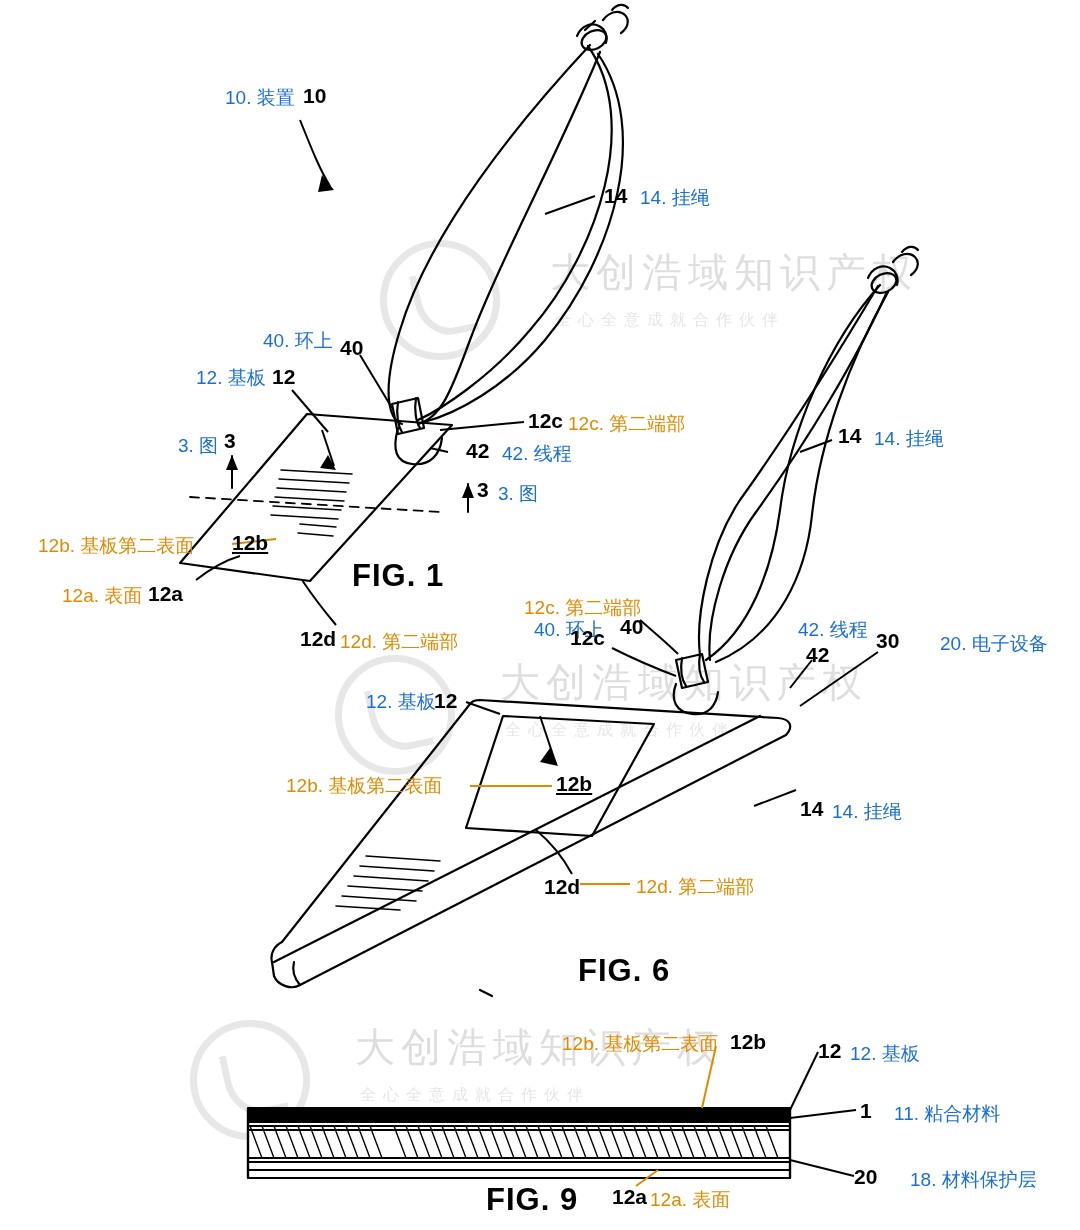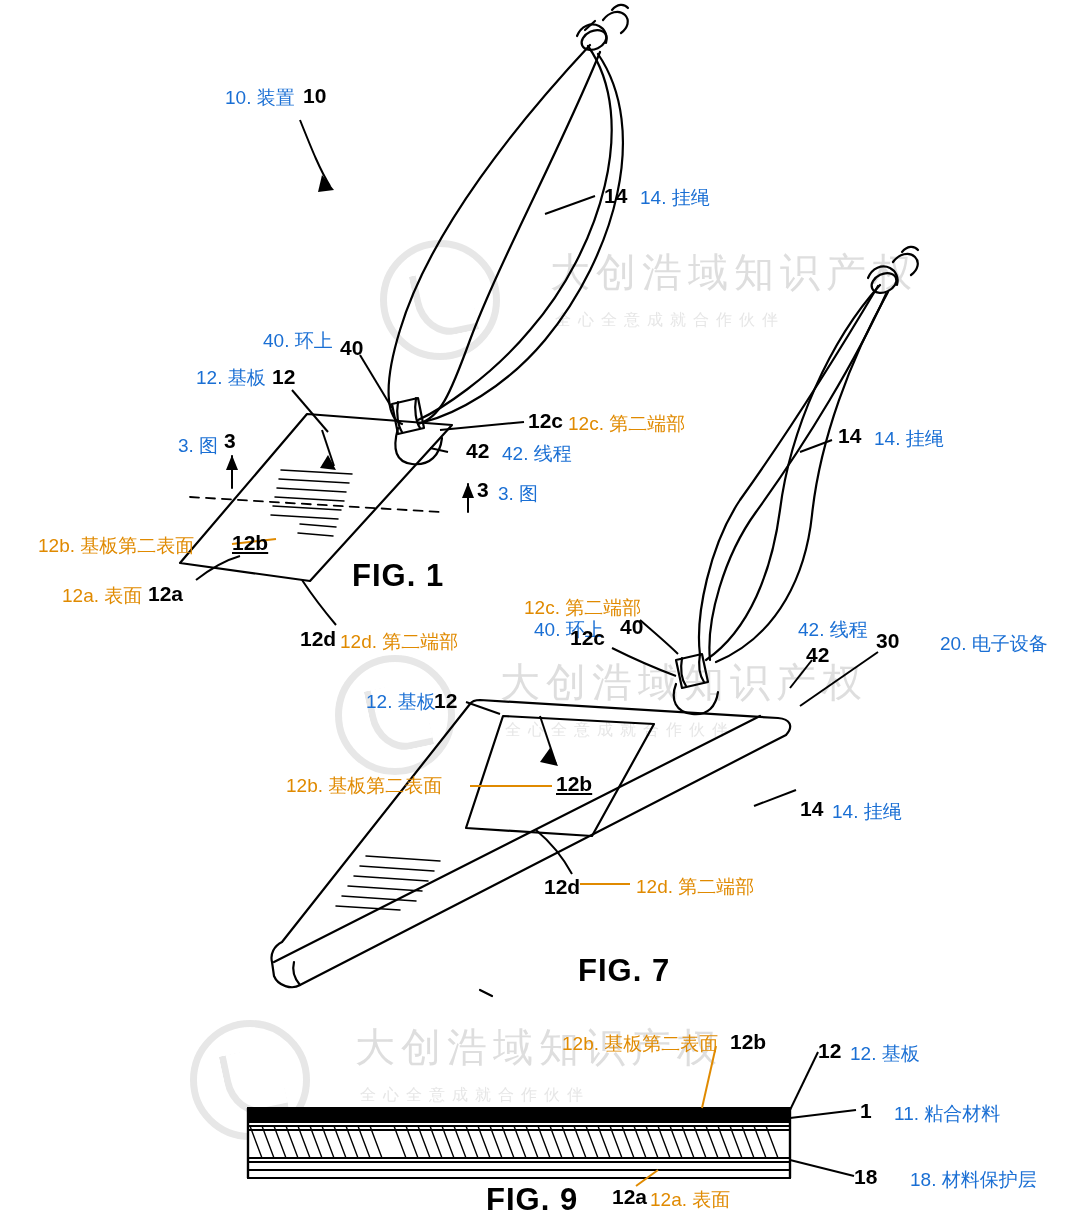--- a/index.html
+++ b/index.html
@@ -239,32 +239,32 @@
 
   <div class="lbl orange" style="left:286px;top:776px;">12b. 基板第二表面</div>
   <div class="lbl num u" style="left:556px;top:773px;">12b</div>
 
   <div class="lbl num" style="left:800px;top:798px;">14</div>
   <div class="lbl blue" style="left:832px;top:802px;">14. 挂绳</div>
 
   <div class="lbl num" style="left:544px;top:876px;">12d</div>
   <div class="lbl orange" style="left:636px;top:877px;">12d. 第二端部</div>
 
-  <div class="lbl figtitle" style="left:578px;top:955px;">FIG. 7</div>
+  <div class="lbl figtitle" style="left:578px;top:955px;">FIG. 6</div>
 
   <div class="lbl orange" style="left:562px;top:1034px;">12b. 基板第二表面</div>
   <div class="lbl num" style="left:730px;top:1031px;">12b</div>
 
   <div class="lbl num" style="left:818px;top:1040px;">12</div>
   <div class="lbl blue" style="left:850px;top:1044px;">12. 基板</div>
 
   <div class="lbl num" style="left:860px;top:1100px;">1</div>
   <div class="lbl blue" style="left:894px;top:1104px;">11. 粘合材料</div>
 
-  <div class="lbl num" style="left:854px;top:1166px;">18</div>
+  <div class="lbl num" style="left:854px;top:1166px;">20</div>
   <div class="lbl blue" style="left:886px;top:1170px;margin-left:24px;">18. 材料保护层</div>
 
   <div class="lbl num" style="left:612px;top:1186px;">12a</div>
   <div class="lbl orange" style="left:650px;top:1190px;">12a. 表面</div>
 
   <div class="lbl figtitle" style="left:486px;top:1184px;">FIG. 9</div>
 
 </div>
 
 </body></html>

